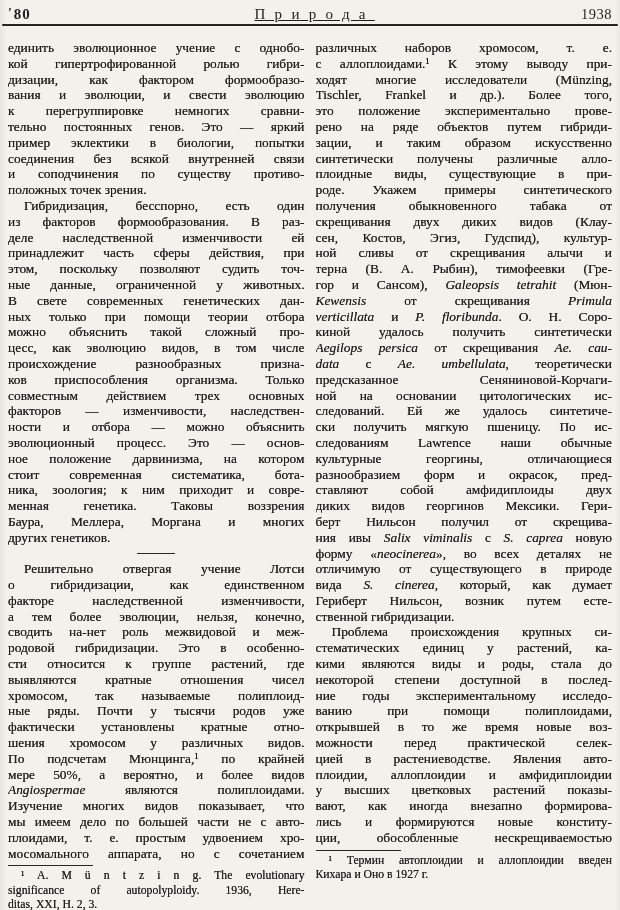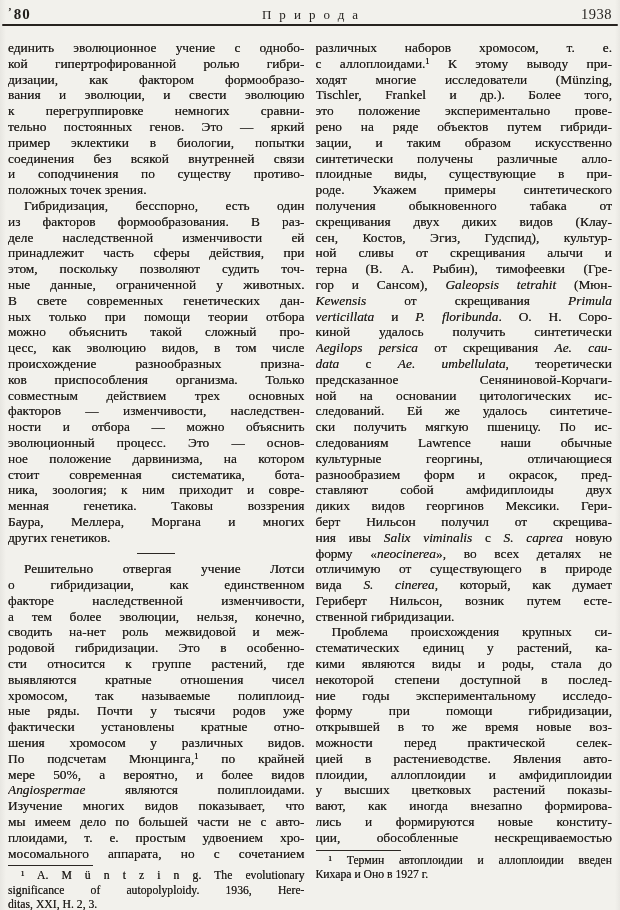--- a/index.html
+++ b/index.html
@@ -13,21 +13,21 @@
     color:var(--ink);overflow:hidden;
     background-image:linear-gradient(90deg, rgba(60,55,50,0.06) 0, rgba(60,55,50,0) 6px),
                      linear-gradient(270deg, rgba(60,55,50,0.05) 0, rgba(60,55,50,0) 5px);
   }
   .header{
     display:grid;grid-template-columns:70px 1fr 70px;align-items:baseline;
     padding:5px 8px 0 8px;height:17px;
   }
   .h-left{justify-self:start;font-weight:bold;font-size:15px;letter-spacing:1px;}
   .scan-tick{font-size:11px;vertical-align:4px;margin-right:1px;}
-  .h-center{justify-self:center;font-size:13px;letter-spacing:0.62em;padding-left:0.62em;}
+  .h-center{justify-self:center;font-size:15px;letter-spacing:0.62em;padding-left:0.62em;text-decoration:underline;}
   .h-right{justify-self:end;font-size:14.5px;letter-spacing:0.5px;}
   .rule{height:2px;background:#27231f;margin:2px 2px 0 2px;border-radius:1px;}
   .columns{display:flex;gap:11px;padding:14px 8px 0 8px;}
   .col{width:297px;display:flex;flex-direction:column;}
   .line{
     font-size:13.4px;line-height:15.8px;height:15.8px;overflow:hidden;
     text-align:justify;text-align-last:justify;text-justify:inter-word;
     text-shadow:0 0 0.3px rgba(20,18,15,0.75);
   }
   .line.end{text-align-last:left;}
@@ -154,21 +154,21 @@
           <div class="line"><span>форму «</span><i>neocinerea</i><span>», во всех деталях не</span></div>
           <div class="line"><span>отличимую от существующего в природе</span></div>
           <div class="line"><span>вида </span><i>S. cinerea</i><span>, который, как думает</span></div>
           <div class="line"><span>Гериберт Нильсон, возник путем есте-</span></div>
           <div class="line end"><span>ственной гибридизации.</span></div>
           <div class="line ind"><span>Проблема происхождения крупных си-</span></div>
           <div class="line"><span>стематических единиц у растений, ка-</span></div>
           <div class="line"><span>кими являются виды и роды, стала до</span></div>
           <div class="line"><span>некоторой степени доступной в послед-</span></div>
           <div class="line"><span>ние годы экспериментальному исследо-</span></div>
-          <div class="line"><span>форму при помощи гибридизации,</span></div>
+          <div class="line"><span>ванию при помощи полиплоидами,</span></div>
           <div class="line"><span>открывшей в то же время новые воз-</span></div>
           <div class="line"><span>можности перед практической селек-</span></div>
           <div class="line"><span>цией в растениеводстве. Явления авто-</span></div>
           <div class="line"><span>плоидии, аллоплоидии и амфидиплоидии</span></div>
           <div class="line"><span>у высших цветковых растений показы-</span></div>
           <div class="line"><span>вают, как иногда внезапно формирова-</span></div>
           <div class="line"><span>лись и формируются новые конститу-</span></div>
           <div class="line"><span>ции, обособленные нескрещиваемостью</span></div>
         </div>
       <div class="footnote">

